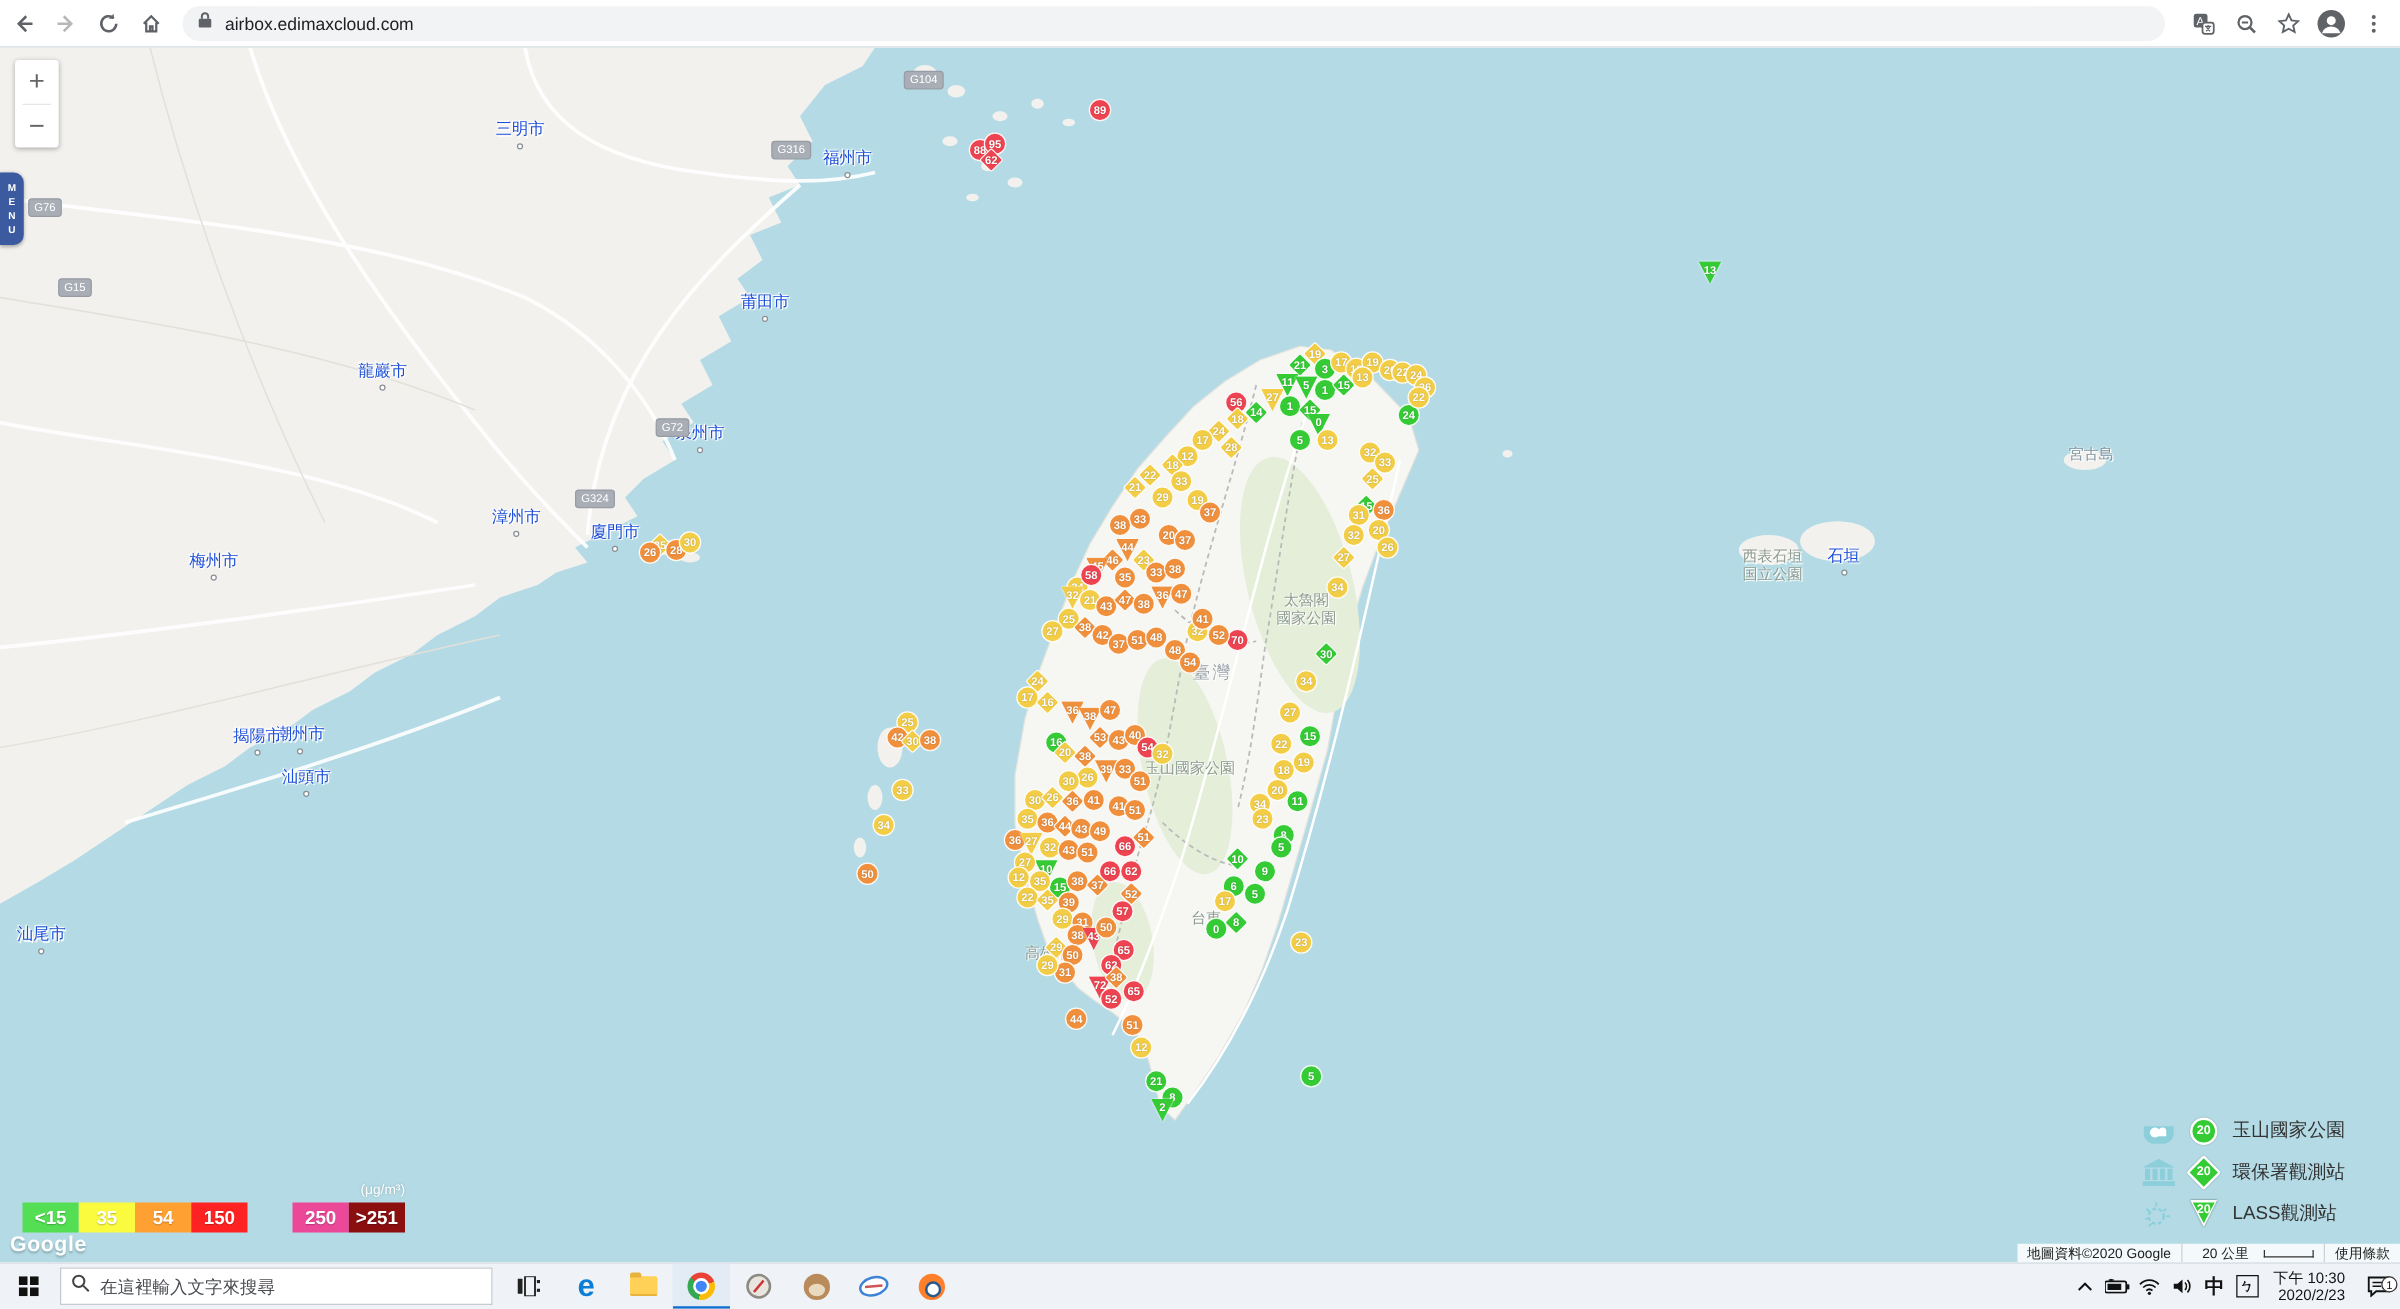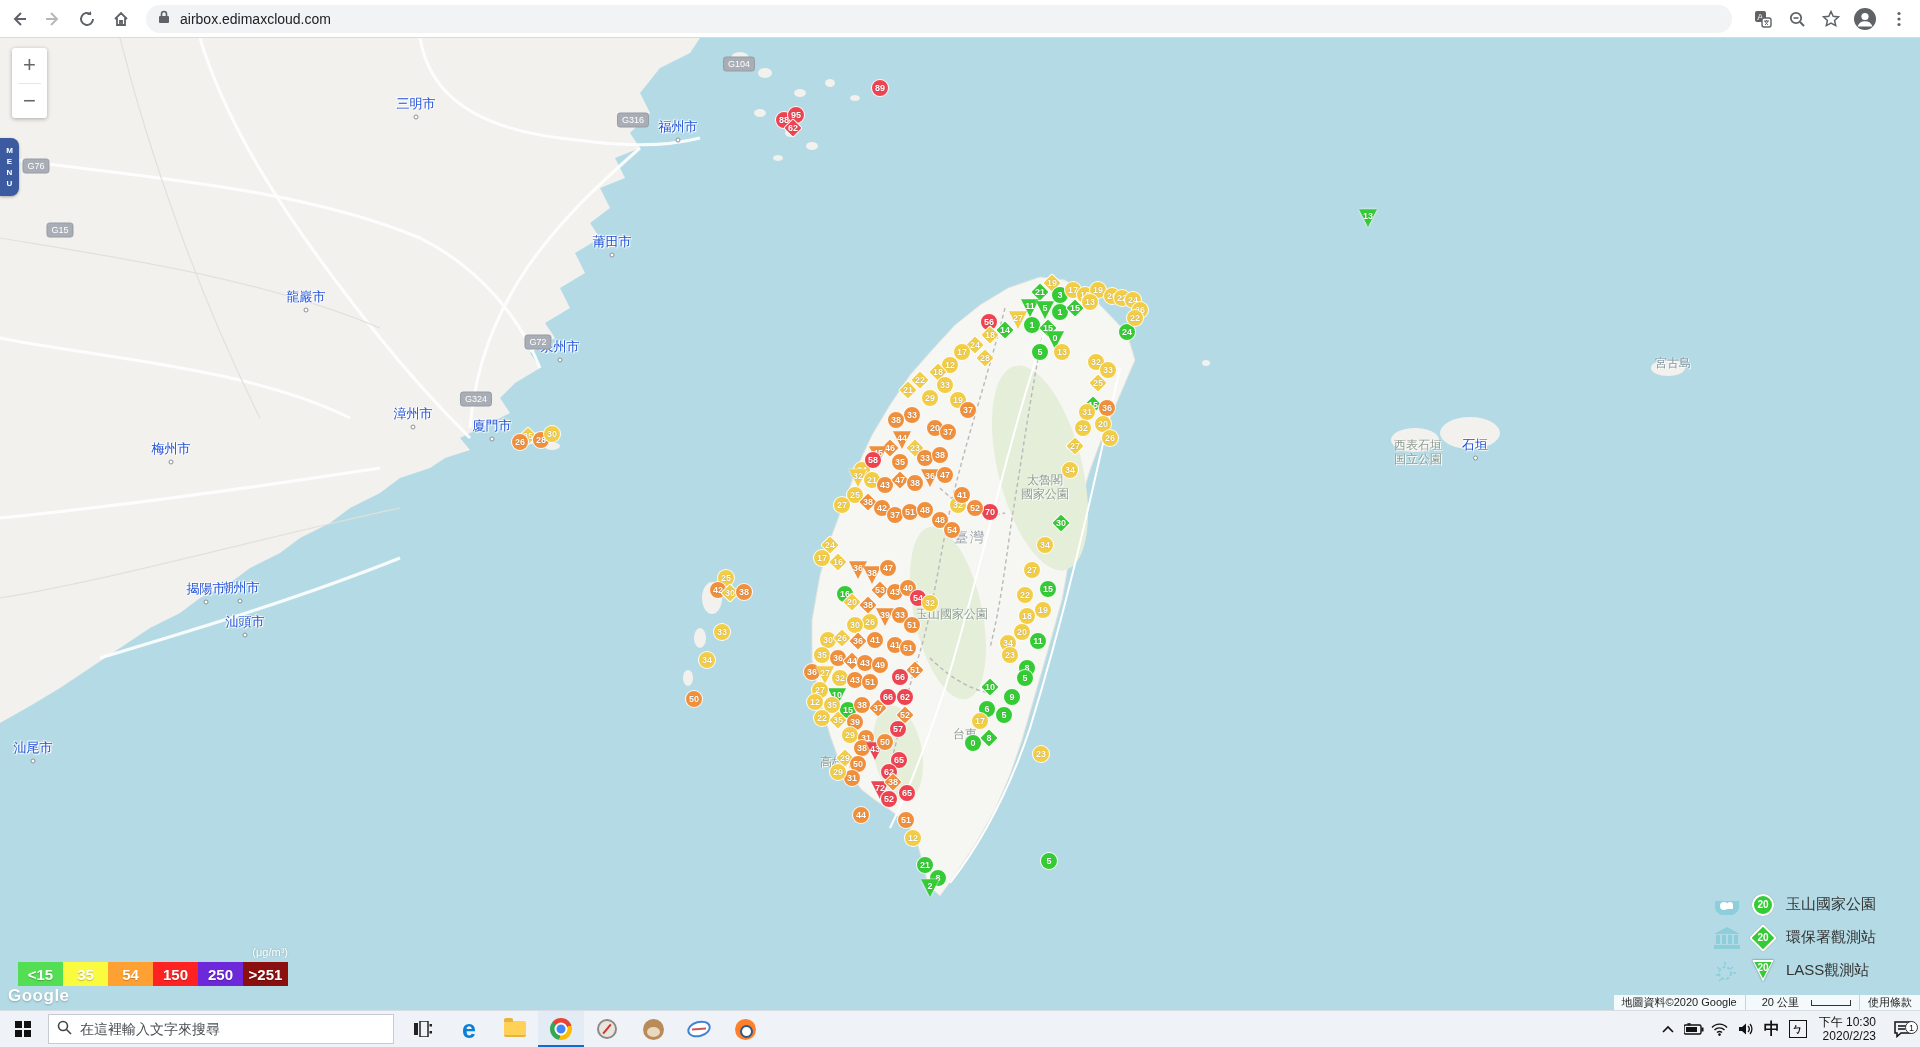--- a/index.html
+++ b/index.html
@@ -1087,21 +1087,21 @@
       <i>U</i>
     </div>
 
   <div class="scale-legend">
     <span class="unit">(μg/m³)</span>
     <div class="scale-bar">
         <div class="cell" style="background: rgb(83, 222, 83);">&lt;15</div>
         <div class="cell" style="background: rgb(250, 250, 62);">35</div>
         <div class="cell" style="background: rgb(255, 160, 51);">54</div>
         <div class="cell" style="background: rgb(255, 34, 34);">150</div>
-        <div class="cell" style="background: #6d28d9;">250</div>
+        <div class="cell" style="background: #ec4899; margin-left: 36px;">250</div>
         <div class="cell" style="background: rgb(140, 15, 16);">&gt;251</div>
       </div>
   </div>
 
   <div class="google-logo">Google</div>
 
   <div class="station-legend">
       <div class="st-row">
         <span class="bld">
           <svg width="28" height="20" viewBox="0 0 28 20">

